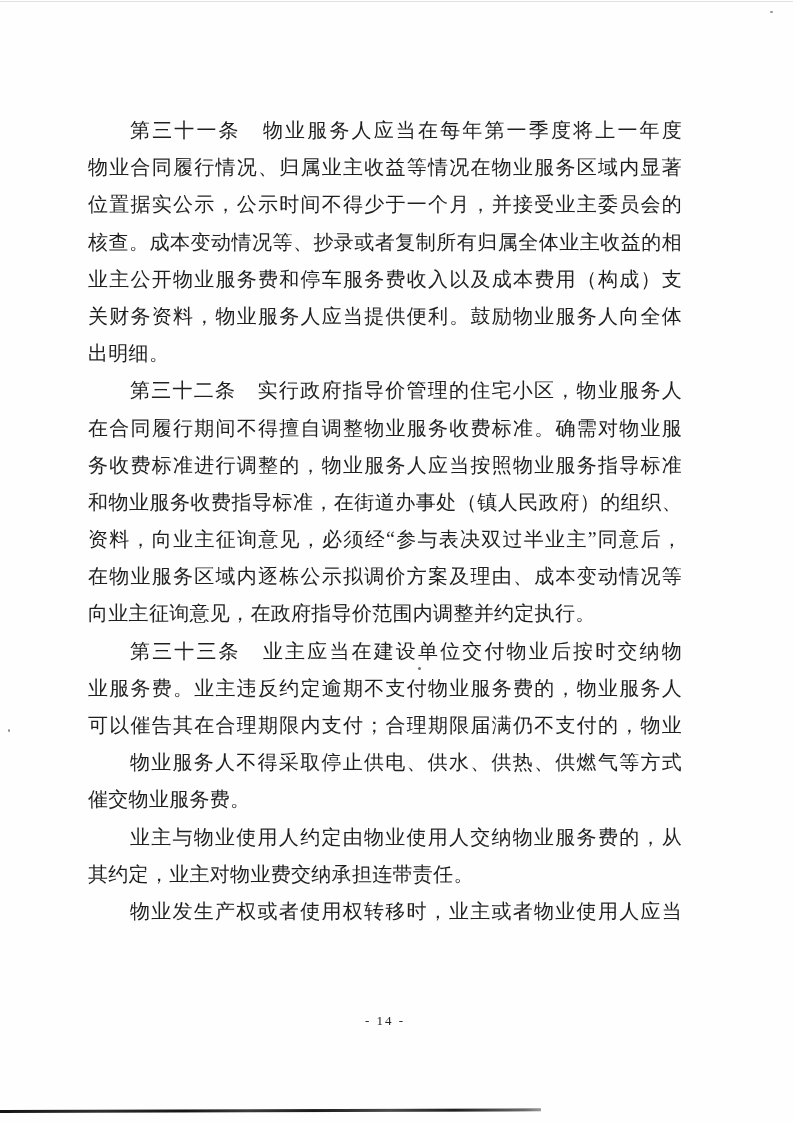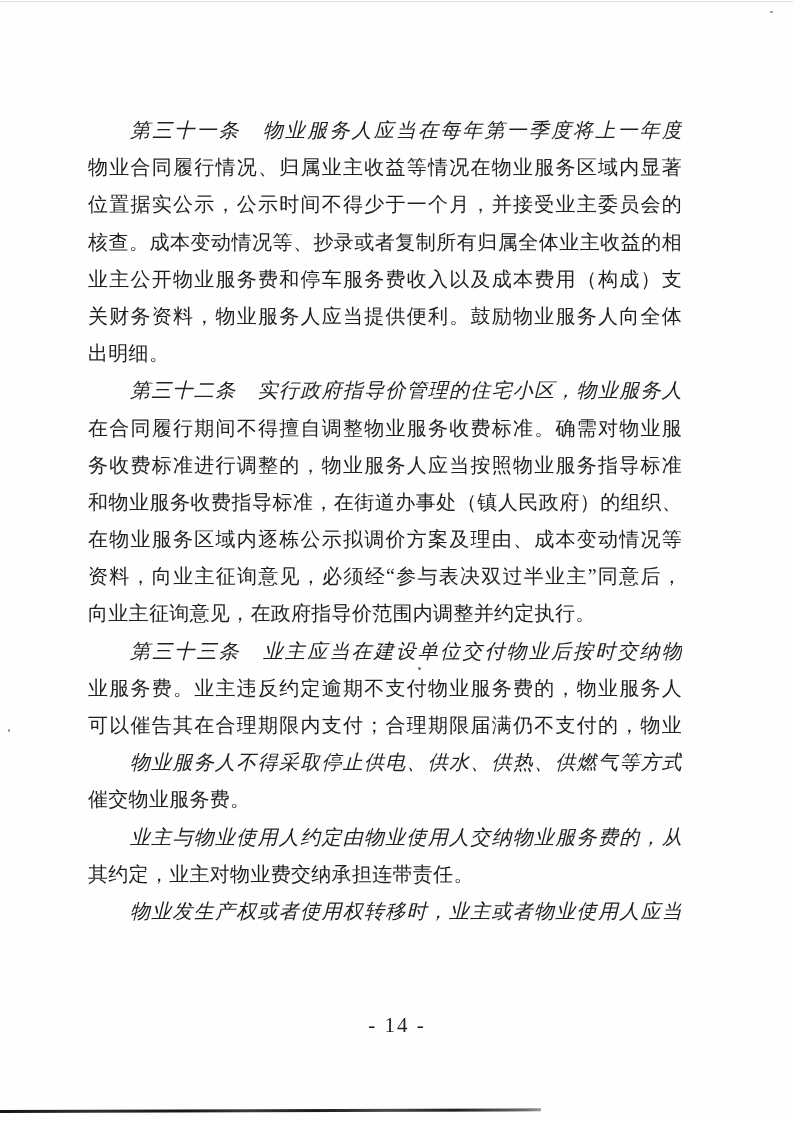--- a/index.html
+++ b/index.html
@@ -64,30 +64,29 @@
     height: 37.2px;
     overflow: hidden;
     text-align: left;
   }
   .line.fill {
     text-align: justify;
     text-align-last: justify;
   }
   .line.indent {
     text-indent: 42px;
-    font-style: italic;
   }
   .page-number {
     position: absolute;
-    left: 100px;
+    left: 88px;
     top: 1013px;
     width: 594px;
     text-align: center;
     color: #222222;
-    font-size: 21px;
+    font-size: 13px;
     letter-spacing: 2px;
     font-family: "Liberation Serif", "DejaVu Serif", serif;
   }
 </style>
 </head>
 <body>
 
 <div class="page">
 
   <div class="edge-top"></div>
@@ -97,22 +96,22 @@
     <div class="line fill">物业合同履行情况、归属业主收益等情况在物业服务区域内显著</div>
     <div class="line fill">位置据实公示，公示时间不得少于一个月，并接受业主委员会的</div>
     <div class="line fill">核查。成本变动情况等、抄录或者复制所有归属全体业主收益的相</div>
     <div class="line fill">业主公开物业服务费和停车服务费收入以及成本费用（构成）支</div>
     <div class="line fill">关财务资料，物业服务人应当提供便利。鼓励物业服务人向全体</div>
     <div class="line">出明细。</div>
     <div class="line indent fill">第三十二条　实行政府指导价管理的住宅小区，物业服务人</div>
     <div class="line fill">在合同履行期间不得擅自调整物业服务收费标准。确需对物业服</div>
     <div class="line fill">务收费标准进行调整的，物业服务人应当按照物业服务指导标准</div>
     <div class="line fill">和物业服务收费指导标准，在街道办事处（镇人民政府）的组织、</div>
+    <div class="line fill">资料，向业主征询意见，必须经“参与表决双过半业主”同意后，</div>
     <div class="line fill">在物业服务区域内逐栋公示拟调价方案及理由、成本变动情况等</div>
-    <div class="line fill">资料，向业主征询意见，必须经“参与表决双过半业主”同意后，</div>
     <div class="line">向业主征询意见，在政府指导价范围内调整并约定执行。</div>
     <div class="line indent fill">第三十三条　业主应当在建设单位交付物业后按时交纳物</div>
     <div class="line fill">业服务费。业主违反约定逾期不支付物业服务费的，物业服务人</div>
     <div class="line fill">可以催告其在合理期限内支付；合理期限届满仍不支付的，物业</div>
     <div class="line indent fill">物业服务人不得采取停止供电、供水、供热、供燃气等方式</div>
     <div class="line">催交物业服务费。</div>
     <div class="line indent fill">业主与物业使用人约定由物业使用人交纳物业服务费的，从</div>
     <div class="line">其约定，业主对物业费交纳承担连带责任。</div>
     <div class="line indent fill">物业发生产权或者使用权转移时，业主或者物业使用人应当</div>
   </div>

